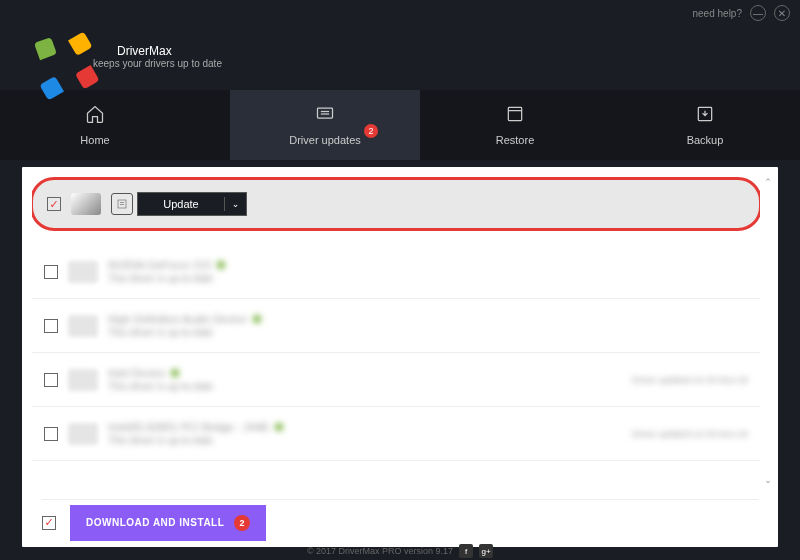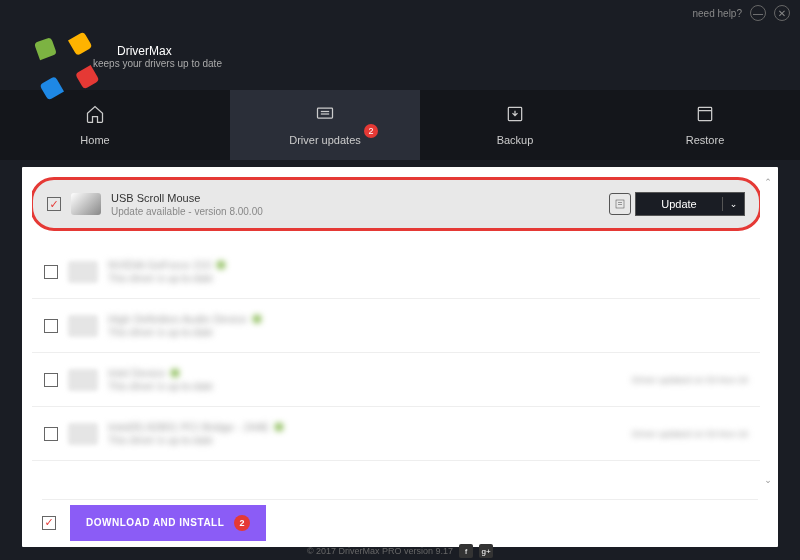--- a/index.html
+++ b/index.html
@@ -86,46 +86,42 @@
           <line x1="7" y1="9" x2="17" y2="9"></line>
           <line x1="7" y1="12" x2="17" y2="12"></line>
         </svg>
       </div>
     <span>Driver updates</span>
     <span class="badge">2</span>
   </div>
   <div class="nav-item">
     <div class="nav-icon">
         <svg viewBox="0 0 24 24" width="20" height="20">
+          <path d="M4 8V5a1 1 0 011-1h14a1 1 0 011 1v3M4 8v11a1 1 0 001 1h14a1 1 0 001-1V8M4 8h16"></path>
+        </svg>
+      </div>
+    <span>Restore</span>
+  </div>
+  <div class="nav-item">
+    <div class="nav-icon">
+        <svg viewBox="0 0 24 24" width="20" height="20">
           <rect x="4" y="4" width="16" height="16" rx="1"></rect>
           <path d="M12 8v5m-3-2l3 3 3-3"></path>
         </svg>
       </div>
     <span>Backup</span>
-  </div>
-  <div class="nav-item">
-    <div class="nav-icon">
-        <svg viewBox="0 0 24 24" width="20" height="20">
-          <path d="M4 8V5a1 1 0 011-1h14a1 1 0 011 1v3M4 8v11a1 1 0 001 1h14a1 1 0 001-1V8M4 8h16"></path>
-        </svg>
-      </div>
-    <span>Restore</span>
   </div>
 </div>
 
 <div class="content">
   <div class="scroll-area">
 
     <div class="driver-row highlighted">
       <div class="chk">✓</div>
       <div class="dev-icon" style="background:linear-gradient(135deg,#fff,#888);"></div>
-      <div class="dev-info">
-        <div class="dev-name">USB Scroll Mouse</div>
-        <div class="dev-status">Update available - version 8.00.00</div>
-      </div>
       <div class="update-btn-group">
         <div class="details-icon">
             <svg width="12" height="12" viewBox="0 0 24 24" stroke="#444" fill="none">
               <rect x="4" y="4" width="16" height="16"></rect>
               <line x1="8" y1="9" x2="16" y2="9"></line>
               <line x1="8" y1="13" x2="16" y2="13"></line>
             </svg>
           </div>
         <div class="update-btn">
           <div class="update-btn-main">Update</div>

